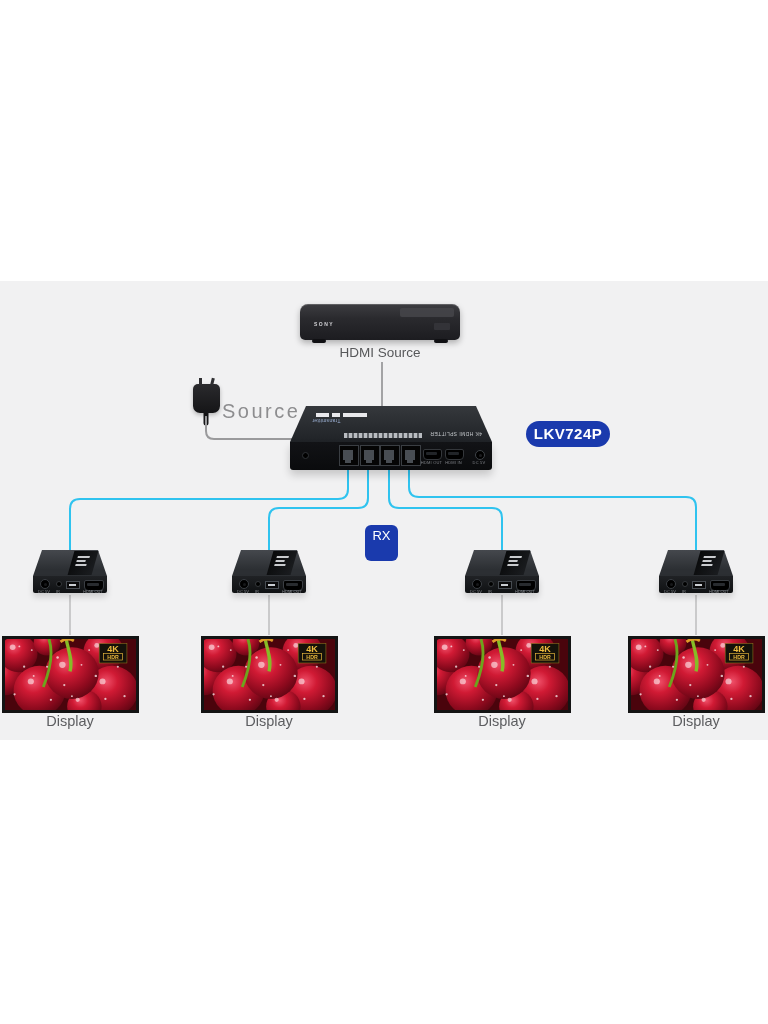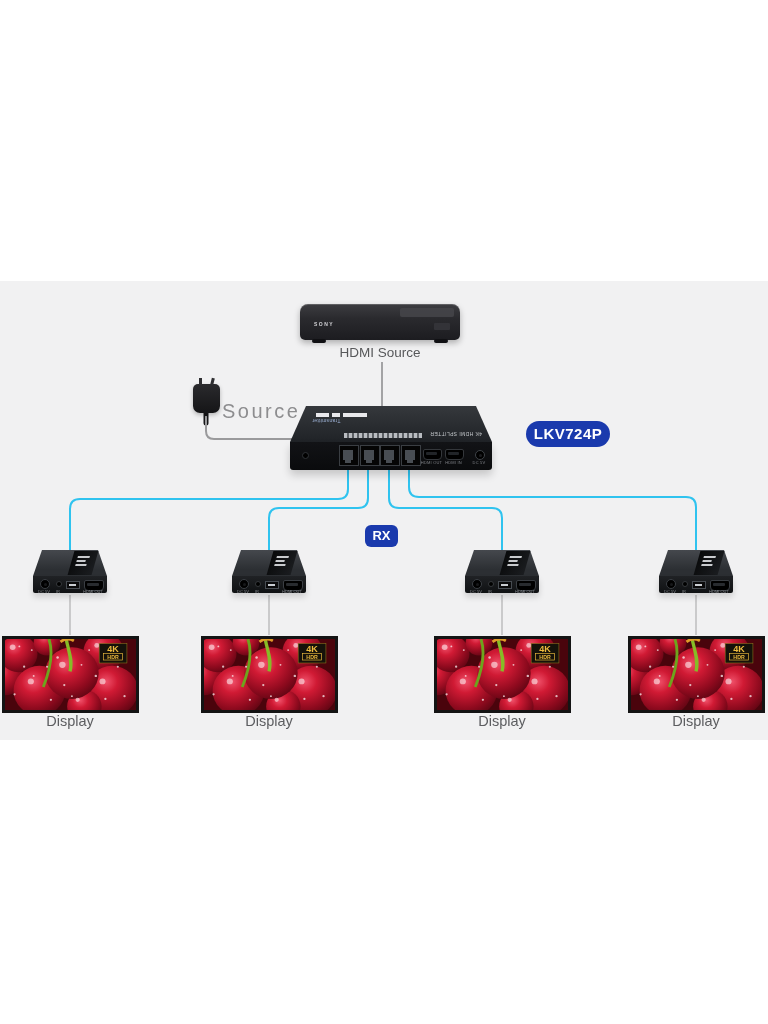--- a/index.html
+++ b/index.html
@@ -55,22 +55,22 @@
   .hdmi-port i{position:absolute;left:2px;top:2px;width:11px;height:3px;background:#212428;border-radius:1px;}
   .spl-dc{position:absolute;left:185px;top:8px;width:8px;height:8px;border-radius:50%;
     background:#000;border:1px solid #3f4348;}
   .spl-dc:after{content:"";position:absolute;left:2.5px;top:2.5px;width:3px;height:3px;border-radius:50%;background:#1b1c1f;}
   .spl-port-label{position:absolute;top:18px;font-size:4px;color:#7e8186;text-align:center;letter-spacing:.2px;}
 
   
   .model-badge{position:absolute;left:510px;top:421px;width:84px;height:26px;z-index:2;
     background:#1a3aad;border-radius:13px;color:#fff;font-weight:bold;font-size:15px;
     text-align:center;line-height:26px;letter-spacing:.5px;margin-left:16px;}
-  .rx-badge{position:absolute;left:365px;top:525px;width:33px;height:22px;z-index:2;
-    background:#1a3aad;border-radius:6px;color:#fff;font-weight:bold;font-size:13px;
+  .rx-badge{position:absolute;left:365px;top:525px;width:33px;height:36px;z-index:2;
+    background:#1a3aad;border-radius:6px;color:#fff;font-weight:normal;font-size:13px;
     text-align:center;line-height:22px;}
 
   
   .receiver{position:absolute;top:550px;width:78px;height:45px;z-index:2;}
   .rcv-top{position:absolute;left:0;top:0;width:78px;height:26px;
     clip-path:polygon(11px 0,67px 0,76px 26px,2px 26px);
     background:linear-gradient(180deg,#45484d 0%,#2c2f33 75%);}
   .rcv-stripe{position:absolute;left:40px;top:1px;width:24px;height:24px;transform:skewX(-16deg);
     background:linear-gradient(110deg,#08090a,#1b1d20);}
   .rcv-stripe b{position:absolute;left:5px;height:1.5px;background:#c9cbce;display:block;}

